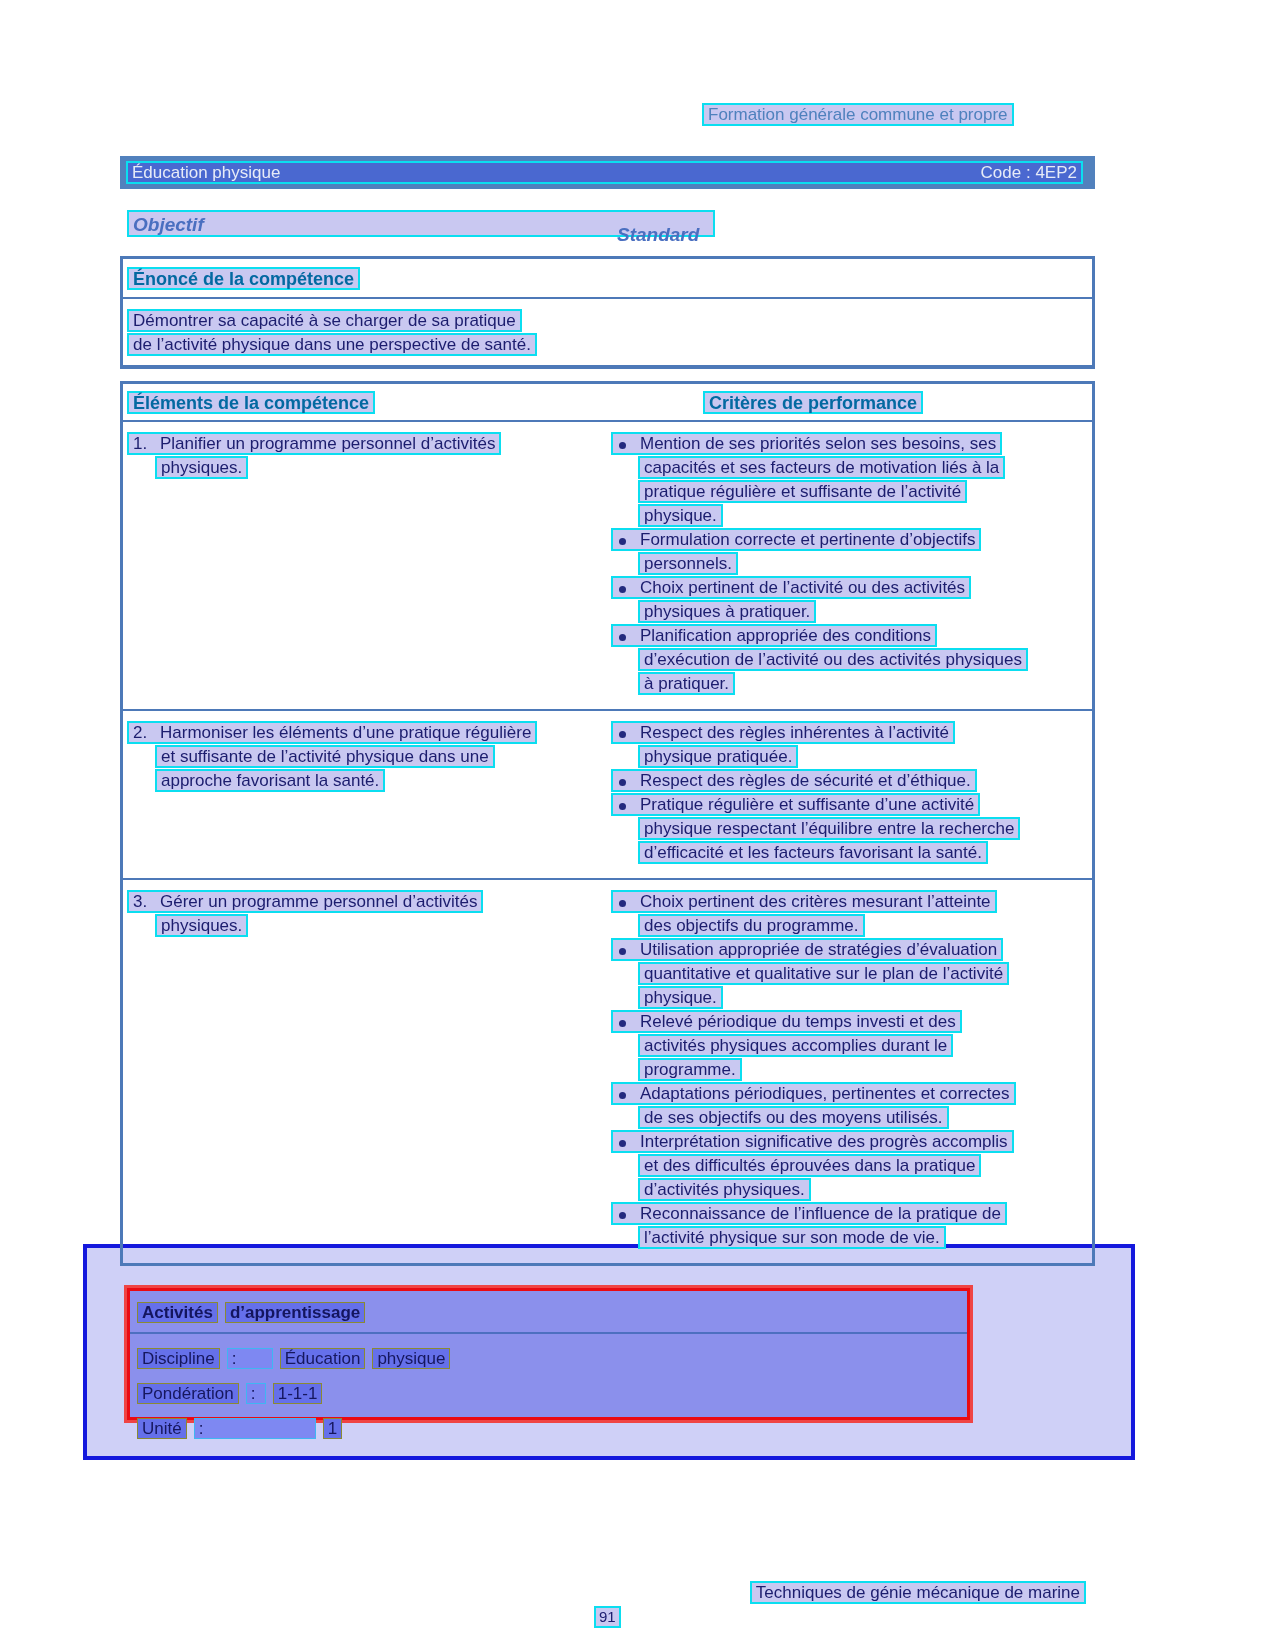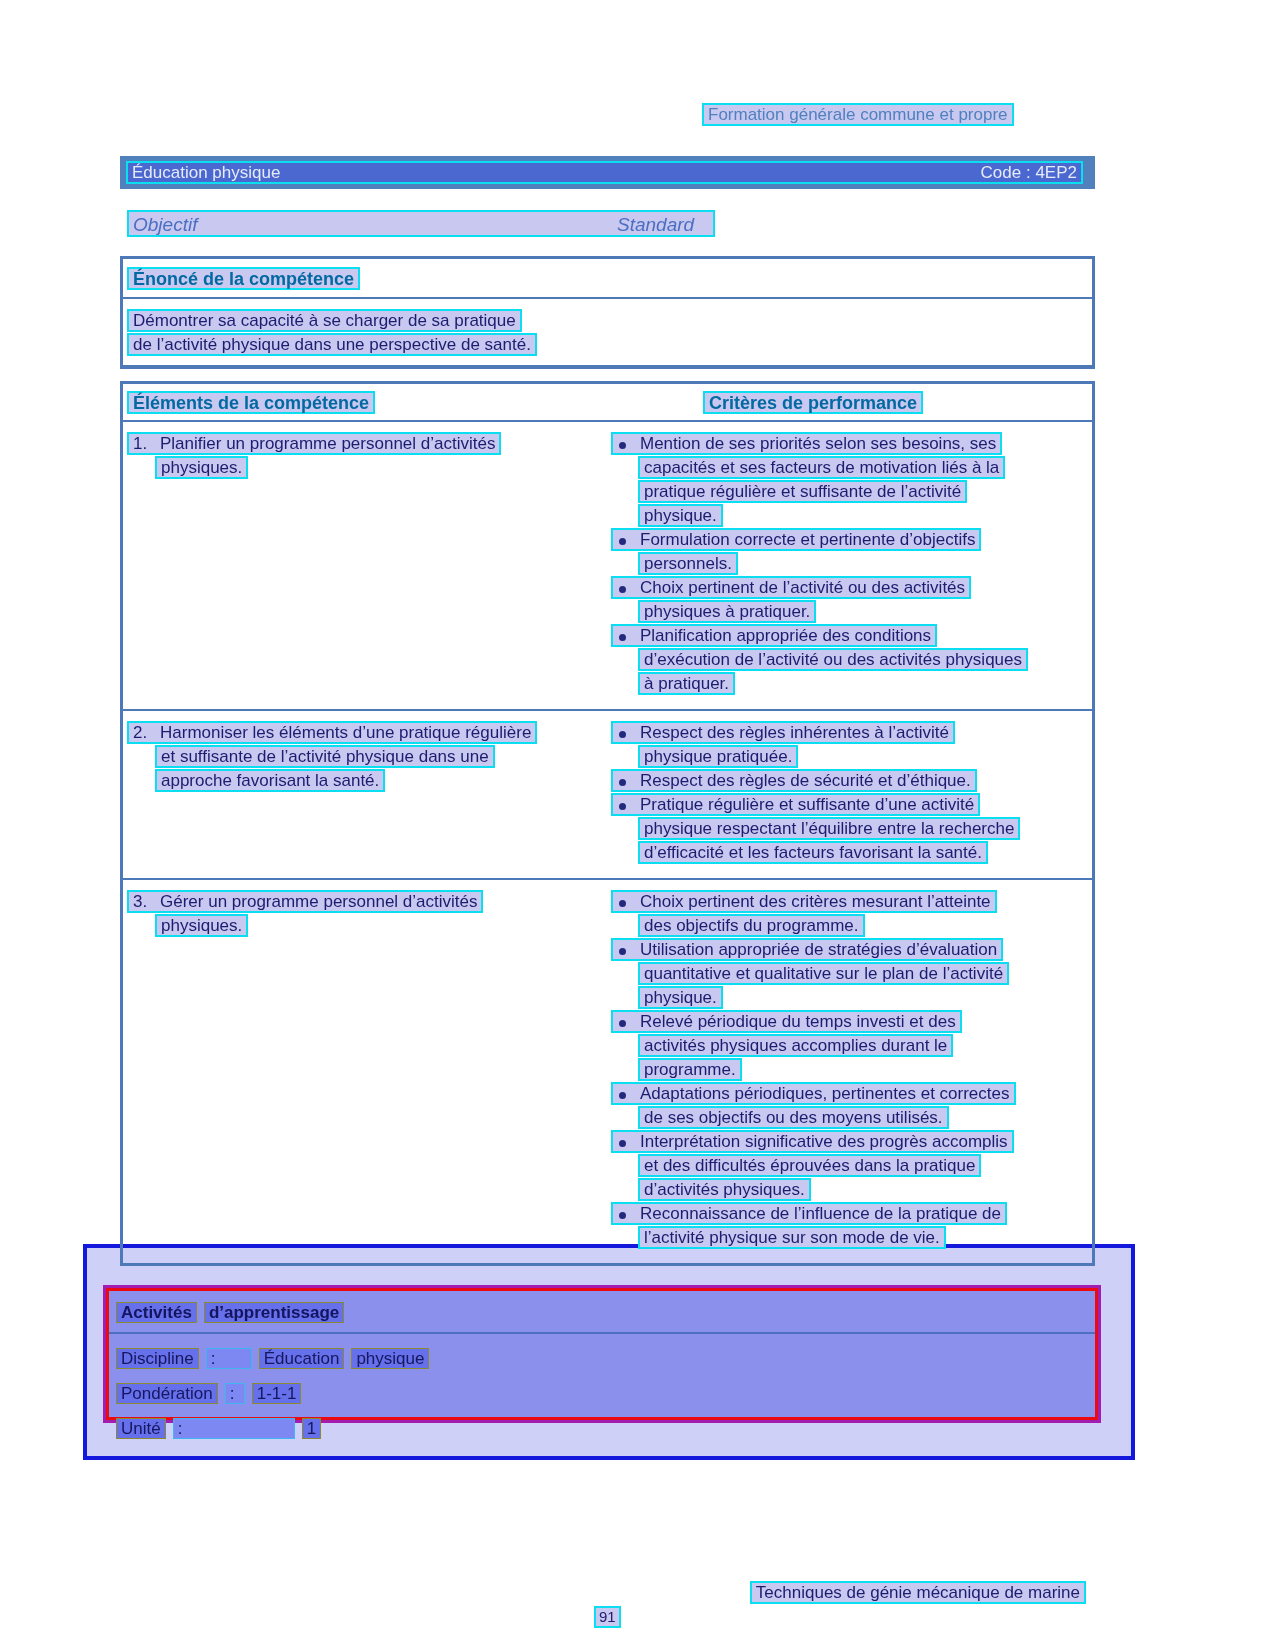--- a/index.html
+++ b/index.html
@@ -45,25 +45,25 @@
     color: #e7ebf7; font-size: 17px; gap: 40px;
   }
 
   
   .objbox {
     position: relative;
     margin: 21px 0 0 127px;
     width: 588px; height: 27px;
     background: #c9c8f1;
     border: 2px solid #0bdef0;
-    font-weight: normal; font-style: italic;
+    font-weight: bold; font-style: italic;
     font-size: 19px; color: #4a6fc0;
   }
   .objbox .obj-l { position: absolute; left: 4px; top: 2px; }
-  .objbox .obj-r { position: absolute; left: 488px; top: 2px; }
+  .objbox .obj-r { position: absolute; left: 488px; top: 12px; }
 
   
   .enonce {
     margin: 19px 0 0 120px;
     width: 975px;
     border: 3px solid #4d79b8;
     border-bottom-width: 4px;
     background: #ffffff;
   }
   .enonce .e-head { padding: 7px 0 6px 4px; border-bottom: 2px solid #4d79b8; }
@@ -92,23 +92,23 @@
 
   
   .overlay {
     position: relative; z-index: 1;
     margin: -22px 0 0 83px;
     width: 1052px; height: 216px;
     background: #cfd0f7;
     border: 4px solid #1418dd;
   }
   .act-table {
-    position: absolute; left: 16px; top: 37px;
-    width: 998px; height: 138px;
-    border: 3px solid #a21caf;
+    position: absolute; left: 37px; top: 37px;
+    width: 849px; height: 138px;
+    border: 3px solid #ef4444;
   }
   .red-wrap {
     position: absolute; left:0; top:0; right:0; bottom:0;
     border: 3px solid #ea0a12;
     background: #8b90ec;
   }
   .act-title-row { padding: 11px 0 9px 7px; border-bottom: 2px solid #4d6fc0; }
   .act-row { margin: 14px 0 0 7px; }
   .chip {
     display: inline-block;

